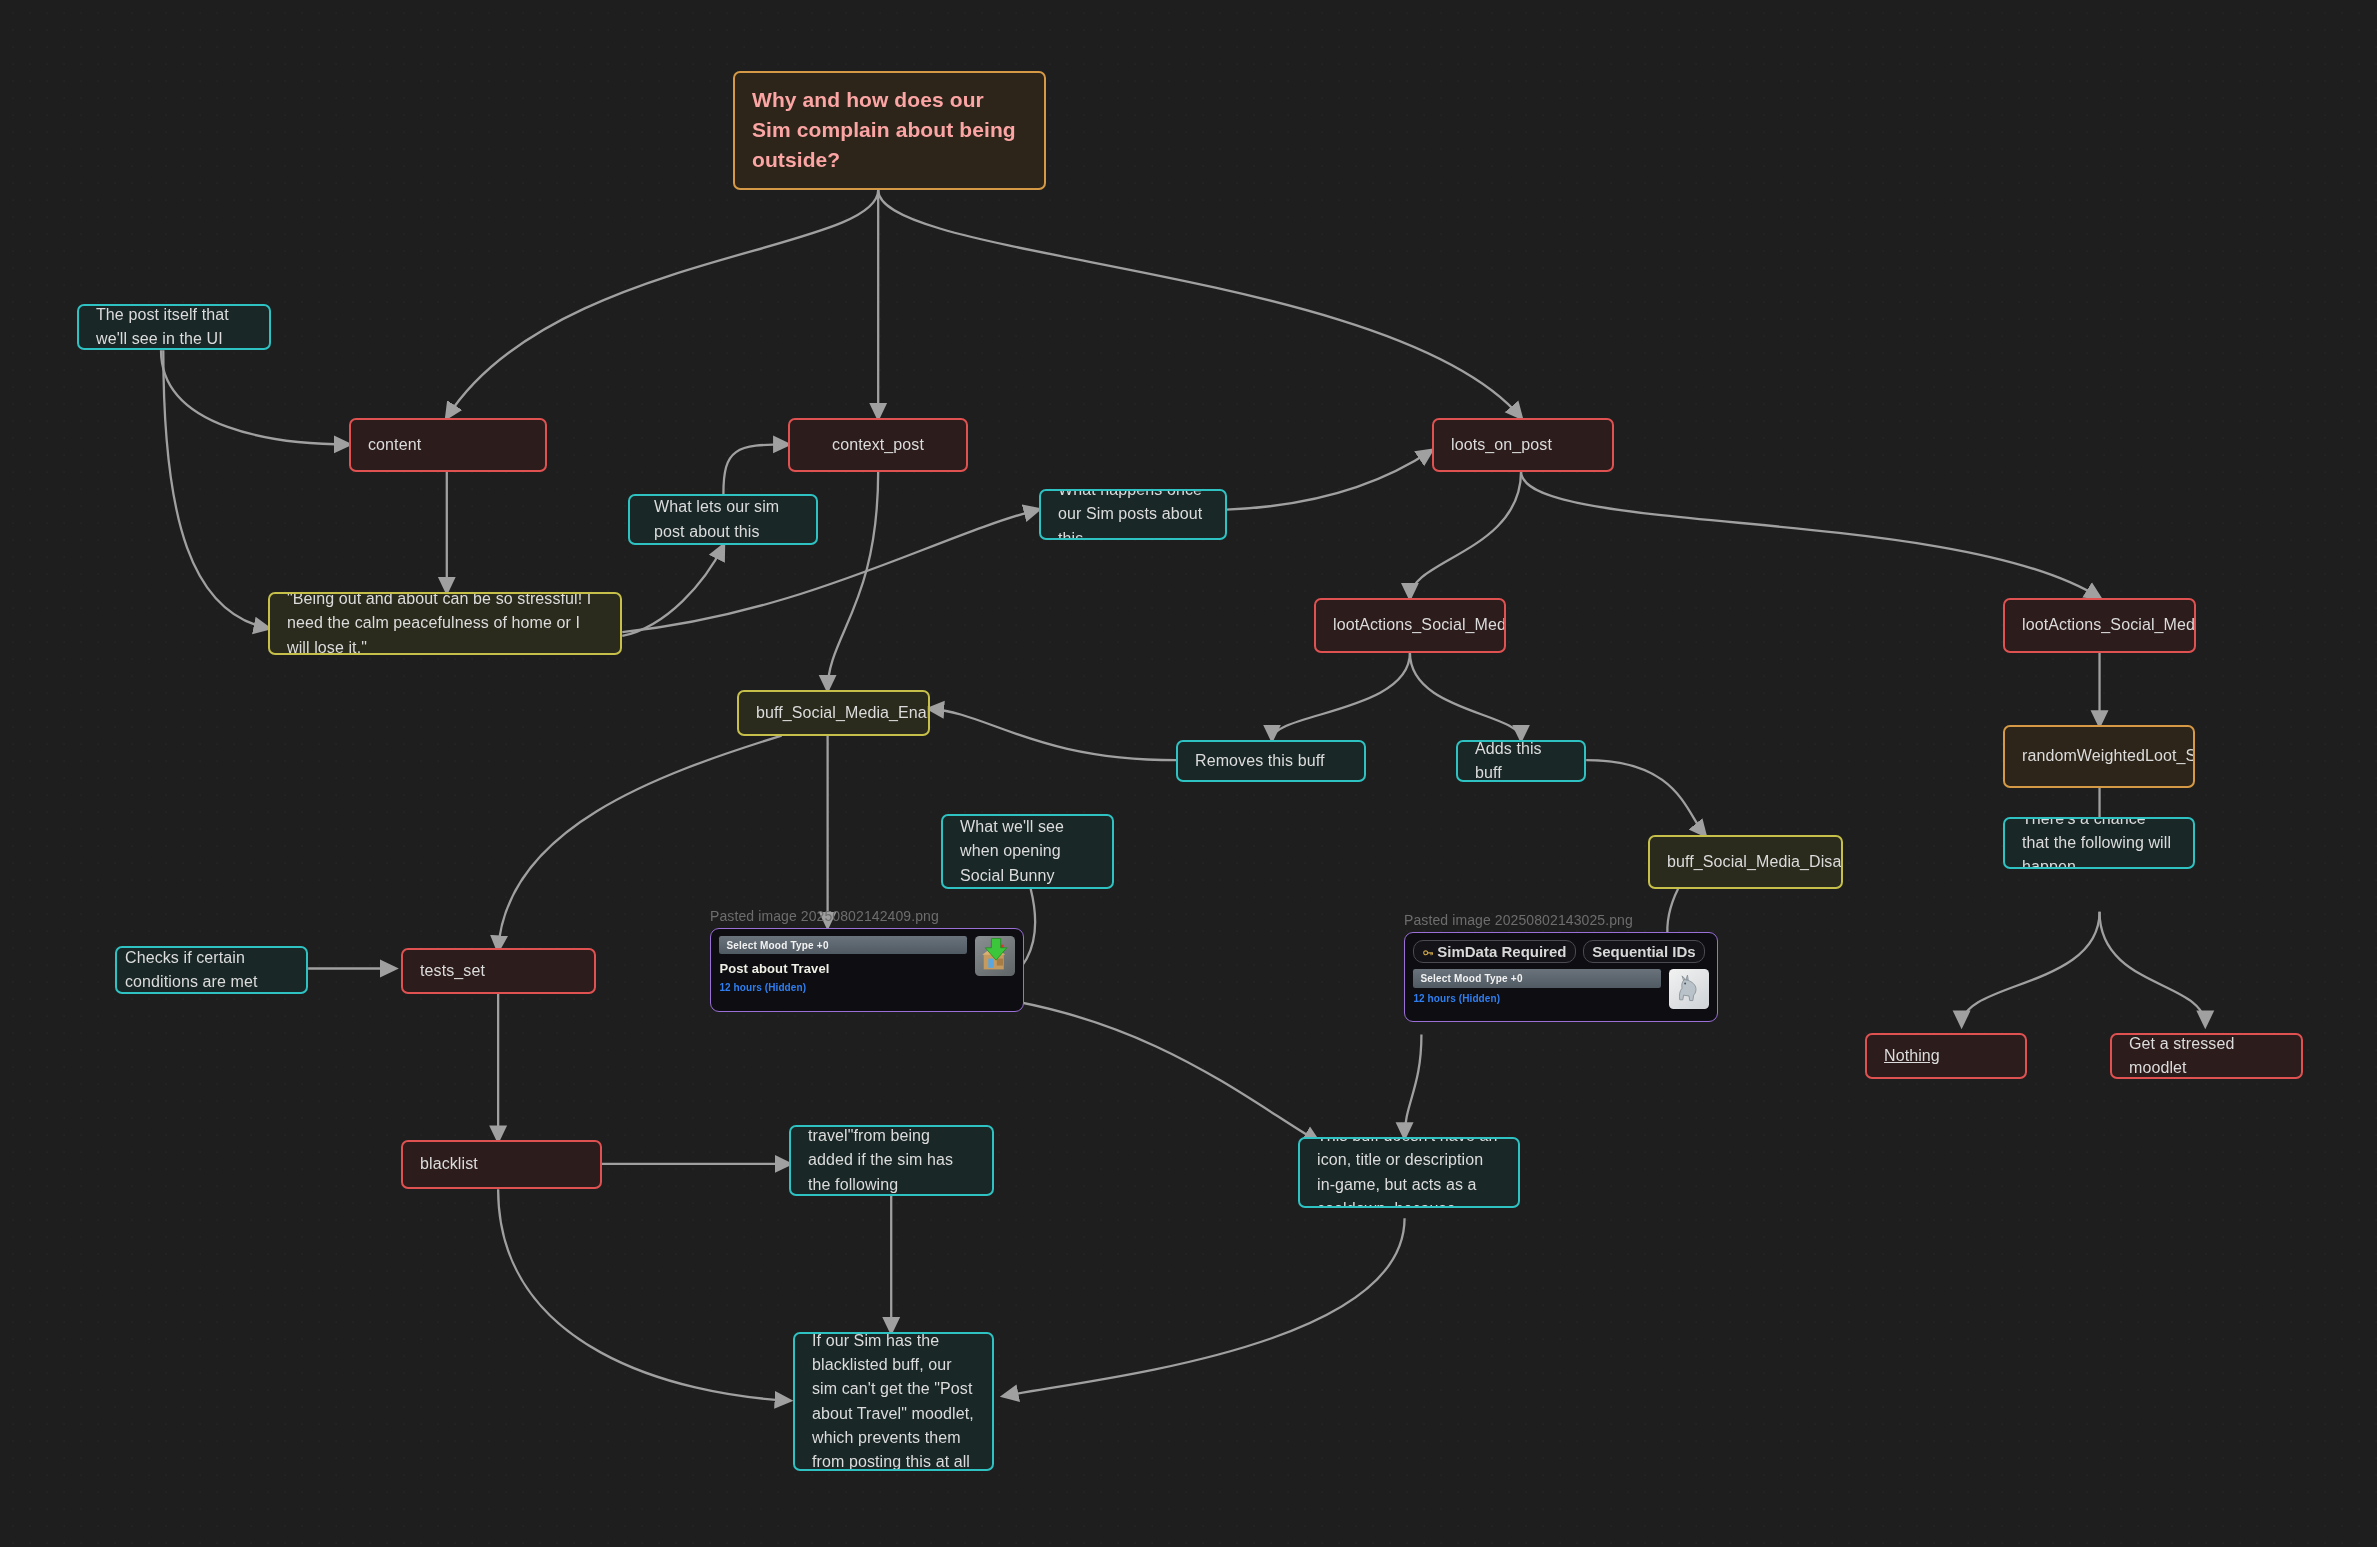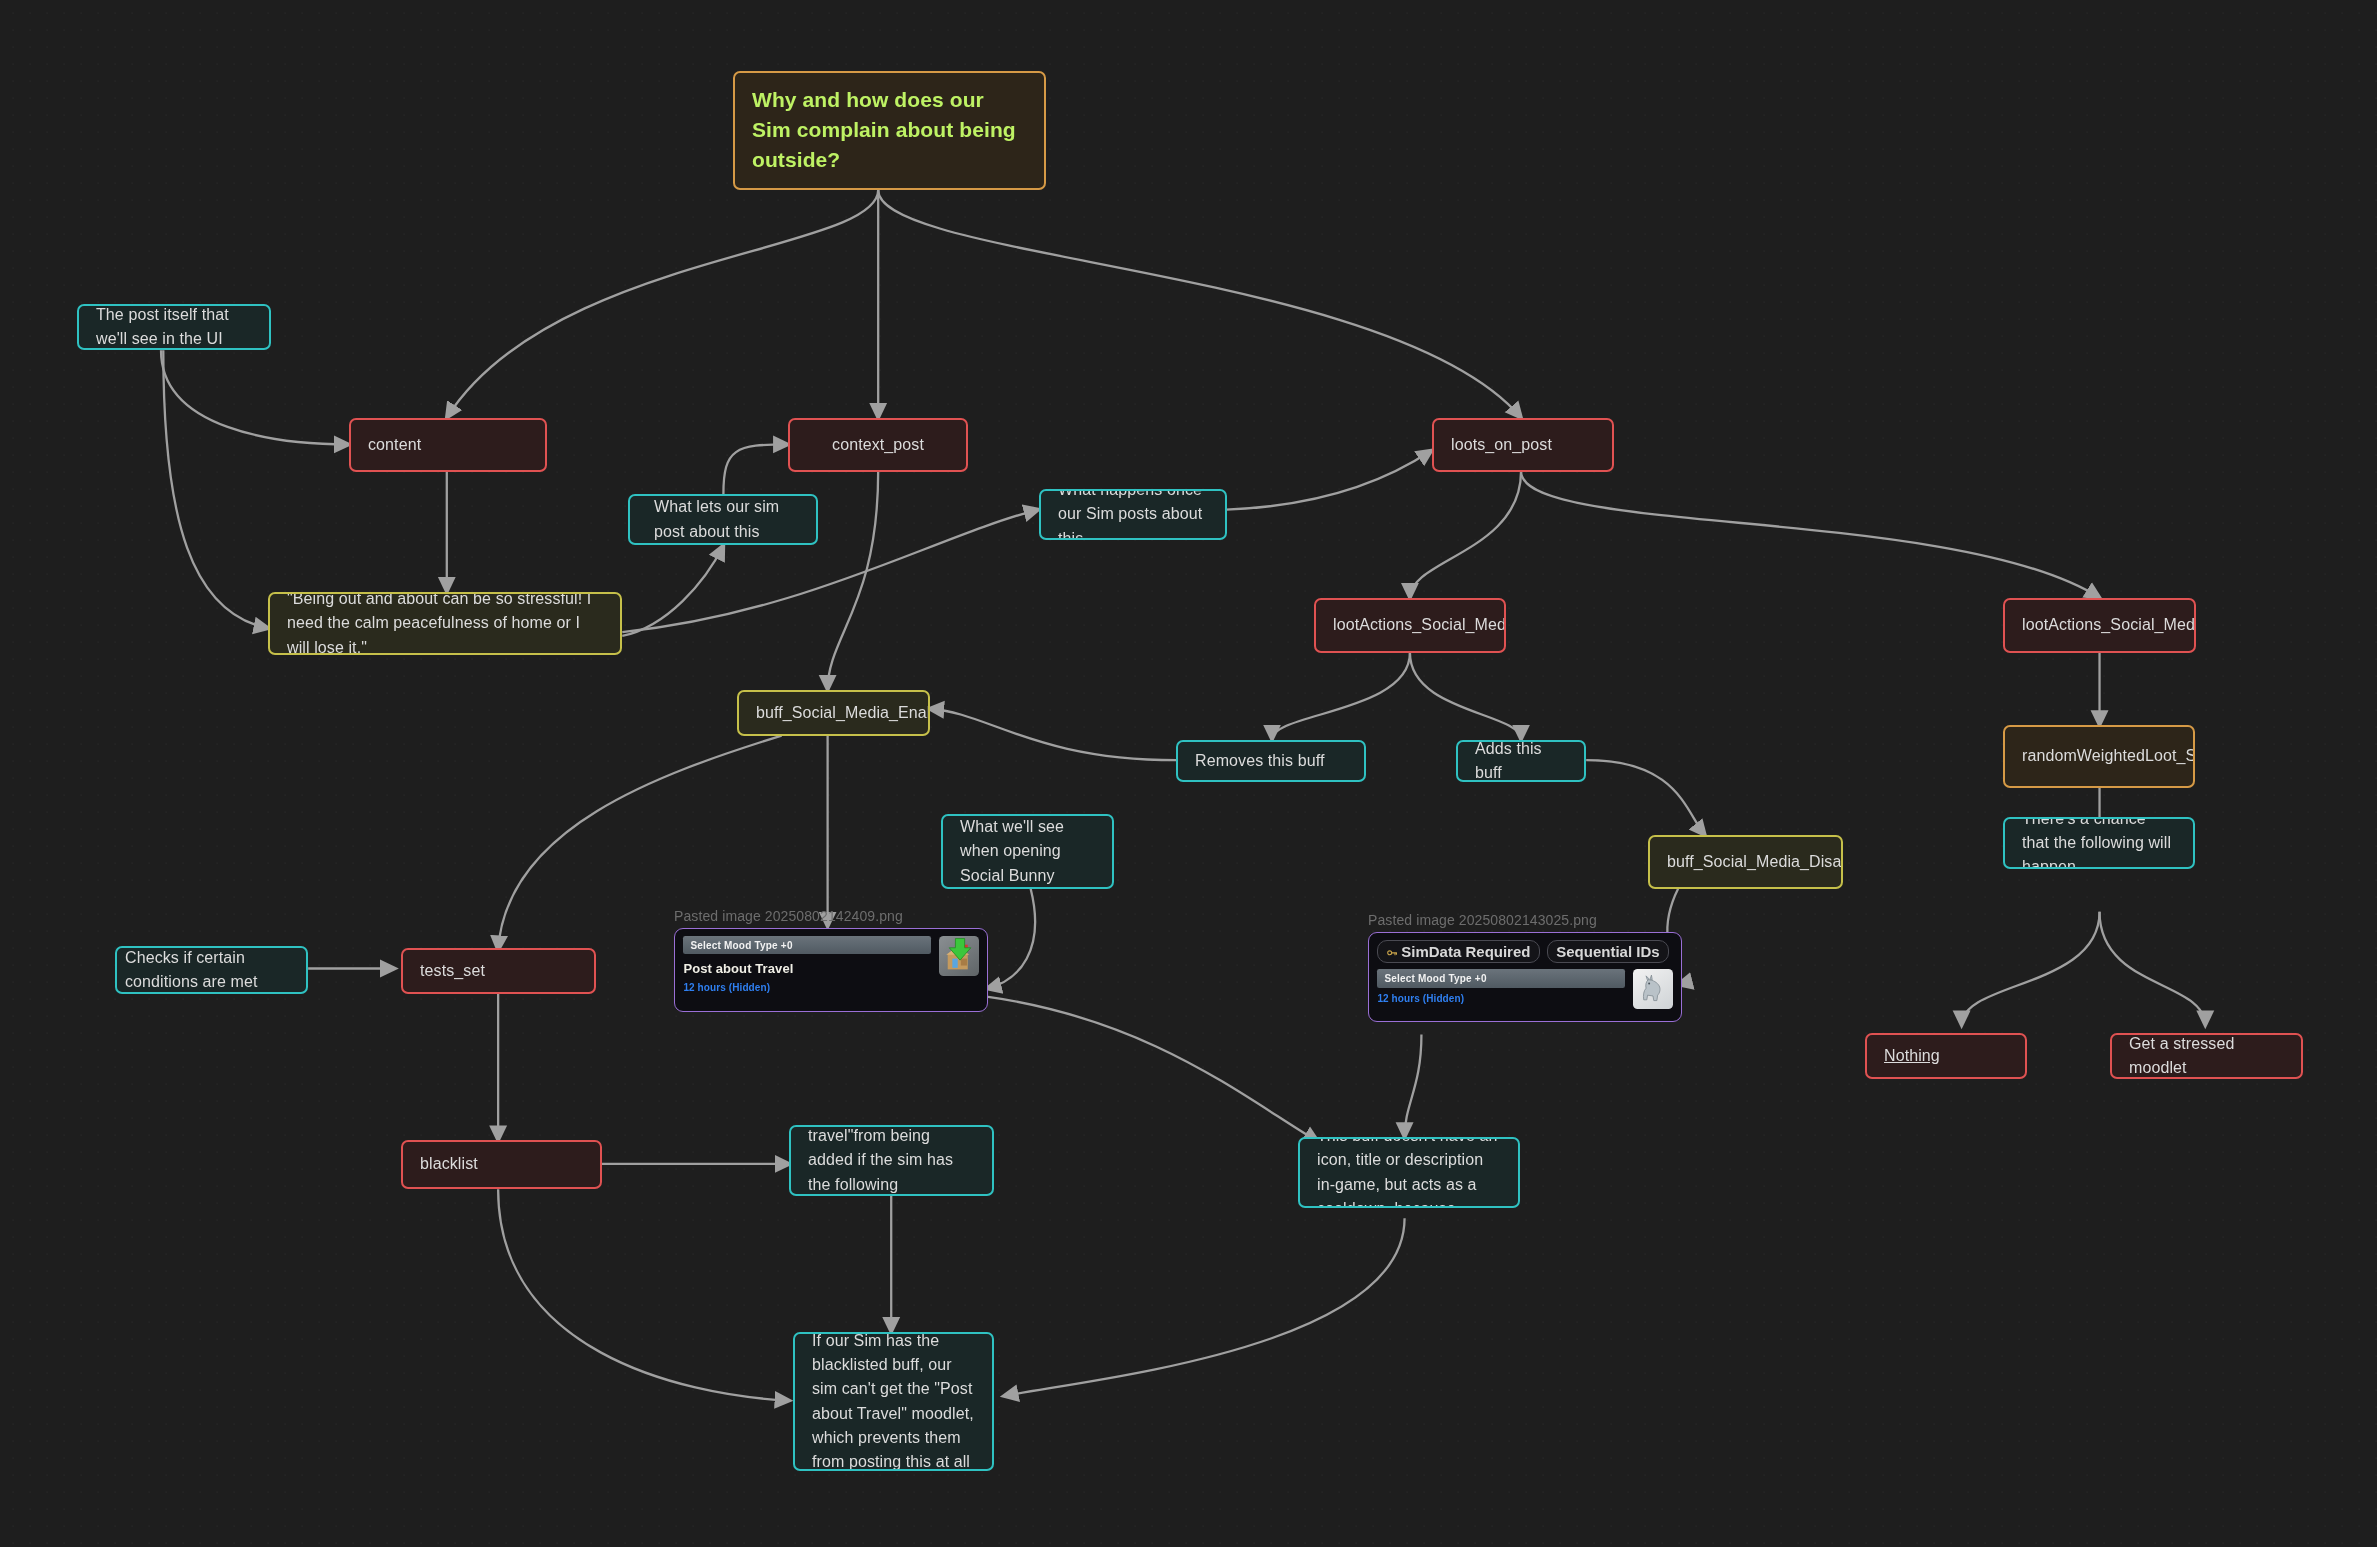--- a/index.html
+++ b/index.html
@@ -50,28 +50,29 @@
   
   .c-red    { border-color: #e05252; background: #2d1c1c; }
   .c-cyan   { border-color: #2fc2c2; background: #1a2727; }
   .c-yellow { border-color: #c6c04a; background: #2a2a1d; }
   .c-orange { border-color: #d69a46; background: #2d2519; }
 
   .title-node {
     font-size: 21px;
     font-weight: bold;
     line-height: 1.42;
-    color: #bef264;
+    color: #fca5a5;
     align-items: flex-start;
     padding: 12.3px 17px;
   }
 
   
   .img-embed {
     position: absolute;
+    margin-left: 36px;
   }
   .img-caption {
     color: #6d6d6d;
     font-size: 14px;
     margin-bottom: 3.8px;
     white-space: nowrap;
     letter-spacing: 0.1px;
   }
   .img-frame {
     box-sizing: border-box;

